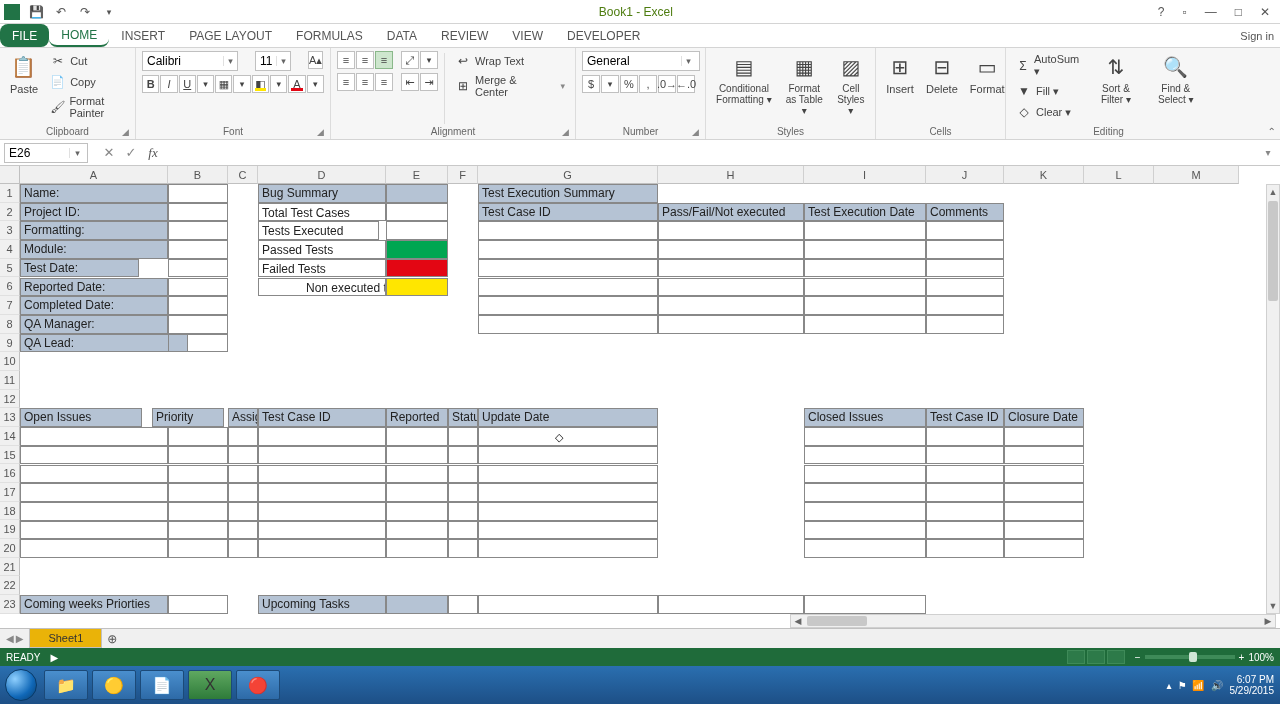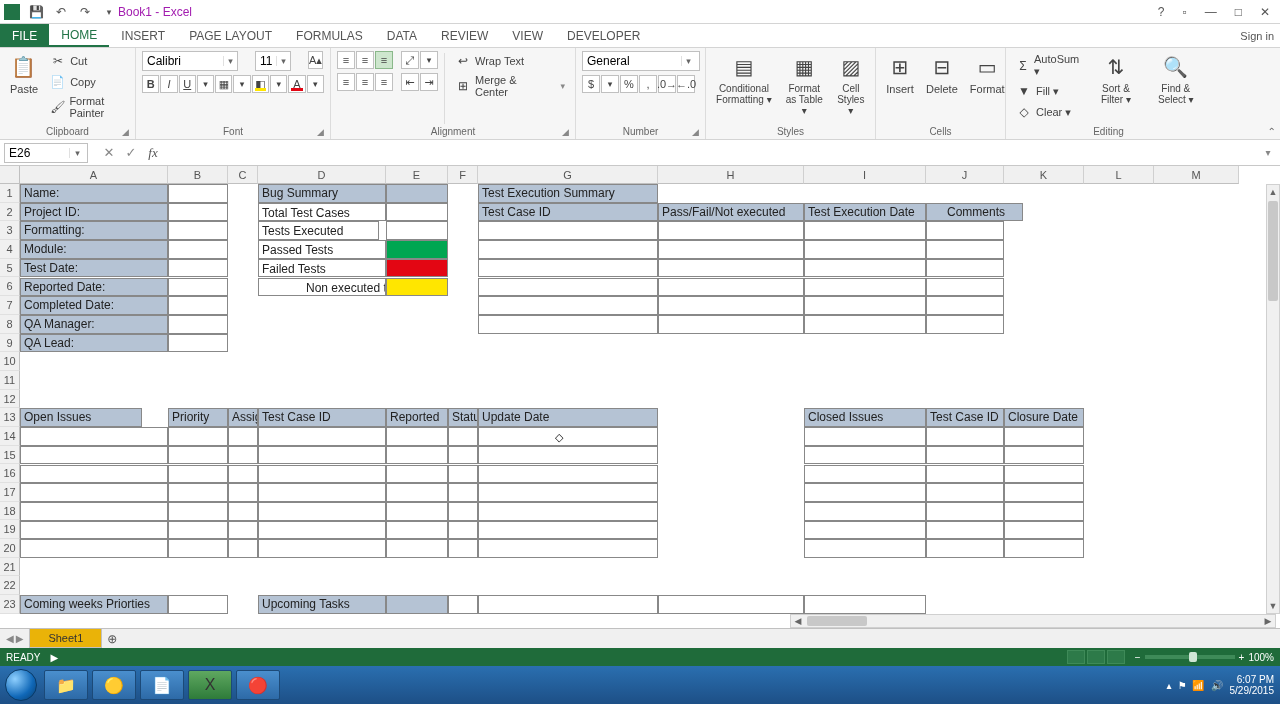--- a/index.html
+++ b/index.html
@@ -3,27 +3,27 @@
 <meta charset="utf-8">
 <style>
 * { box-sizing: border-box; margin: 0; padding: 0; font-family: "Segoe UI", Tahoma, sans-serif; }
 body { background: #fff; overflow: hidden; width: 1280px; height: 720px; font-size: 12px; color: #333; }
 
 
 .titlebar { height: 24px; background: #fff; display: flex; align-items: center; border-bottom: 1px solid #d4d4d4; }
 .titlebar .excel-icon { width: 16px; height: 16px; background: #217346; margin-left: 4px; }
 .qat { display: flex; align-items: center; gap: 6px; margin-left: 8px; }
 .qat-btn { width: 18px; height: 18px; display: flex; align-items: center; justify-content: center; color: #555; font-size: 12px; cursor: pointer; }
-.title-text { flex: 1; font-size: 12px; color: #a21caf; }
+.title-text { flex: 1; text-align: center; font-size: 12px; color: #4d7c0f; }
 .win-btns { display: flex; gap: 10px; margin-right: 6px; color: #555; }
 .win-btn { cursor: pointer; font-size: 12px; padding: 2px 4px; }
 
 
 .tabs { height: 24px; display: flex; align-items: stretch; border-bottom: 1px solid #d4d4d4; }
-.tab { padding: 0 12px; display: flex; align-items: center; font-size: 12px; color: #555; cursor: pointer; text-transform: uppercase; }
+.tab { padding: 0 12px; display: flex; align-items: center; font-size: 12px; color: #555; cursor: pointer; text-transform: uppercase; border-radius: 8px; }
 .tab.file { background: #217346; color: #fff; font-weight: normal; }
 .tab.active { color: #217346; border-bottom: 2px solid #217346; }
 .signin { margin-left: auto; margin-right: 6px; font-size: 11px; color: #555; display: flex; align-items: center; }
 
 
 .ribbon { height: 92px; background: #f6f6f6; border-bottom: 1px solid #d4d4d4; display: flex; position: relative; }
 .rgroup { border-right: 1px solid #dcdcdc; padding: 3px 6px 2px 6px; display: flex; flex-direction: column; justify-content: space-between; }
 .rgroup .grp-body { flex: 1; display: flex; gap: 4px; }
 .rgroup .grp-label { text-align: center; font-size: 10px; color: #666; position: relative; }
 .rgroup .dlaunch { position: absolute; right: 0; bottom: 0; font-size: 9px; color: #888; cursor: pointer; }
@@ -372,50 +372,50 @@
     </div>
   <div class="cells" id="cells">
       <div class="cell hdr" style="left: 0px; top: 0px; width: 148px;">Name:</div>
       <div class="cell bord" style="left: 148px; top: 0px; width: 60px;"></div>
       <div class="cell hdr" style="left: 0px; top: 18.7px; width: 148px;">Project ID:</div>
       <div class="cell bord" style="left: 148px; top: 18.7px; width: 60px;"></div>
       <div class="cell hdr" style="left: 0px; top: 37.4px; width: 148px;">Formatting:</div>
       <div class="cell bord" style="left: 148px; top: 37.4px; width: 60px;"></div>
       <div class="cell hdr" style="left: 0px; top: 56.1px; width: 148px;">Module:</div>
       <div class="cell bord" style="left: 148px; top: 56.1px; width: 60px;"></div>
-      <div class="cell hdr" style="left: 0px; top: 74.8px; width: 148px;">Test Date:</div>
+      <div class="cell hdr" style="left: 0px; top: 74.8px; width: 119px;">Test Date:</div>
       <div class="cell bord" style="left: 148px; top: 74.8px; width: 60px;"></div>
       <div class="cell hdr" style="left: 0px; top: 93.5px; width: 148px;">Reported Date:</div>
       <div class="cell bord" style="left: 148px; top: 93.5px; width: 60px;"></div>
       <div class="cell hdr" style="left: 0px; top: 112.2px; width: 148px;">Completed Date:</div>
       <div class="cell bord" style="left: 148px; top: 112.2px; width: 60px;"></div>
       <div class="cell hdr" style="left: 0px; top: 130.9px; width: 148px;">QA Manager:</div>
       <div class="cell bord" style="left: 148px; top: 130.9px; width: 60px;"></div>
-      <div class="cell hdr" style="left: 0px; top: 149.6px; width: 148px;">QA Lead:</div>
+      <div class="cell hdr" style="left: 0px; top: 149.6px; width: 168px;">QA Lead:</div>
       <div class="cell bord" style="left: 148px; top: 149.6px; width: 60px;"></div>
       <div class="cell hdr" style="left: 238px; top: 0px; width: 128px;">Bug Summary</div>
       <div class="cell hdr" style="left: 366px; top: 0px; width: 62px;"></div>
       <div class="cell bord" style="left: 238px; top: 18.7px; width: 128px;">Total Test Cases</div>
       <div class="cell bord" style="left: 366px; top: 18.7px; width: 62px;"></div>
       <div class="cell bord" style="left: 238px; top: 37.4px; width: 121px;">Tests Executed</div>
       <div class="cell bord" style="left: 366px; top: 37.4px; width: 62px;"></div>
       <div class="cell bord" style="left: 238px; top: 56.1px; width: 128px;">Passed Tests</div>
       <div class="cell bord bgG" style="left: 366px; top: 56.1px; width: 62px;"></div>
       <div class="cell bord" style="left: 238px; top: 74.8px; width: 128px;">Failed Tests</div>
       <div class="cell bord bgR" style="left: 366px; top: 74.8px; width: 62px;"></div>
       <div class="cell bord" style="left: 238px; top: 93.5px; width: 128px; padding-left: 47px;">Non executed tests</div>
       <div class="cell bord bgY" style="left: 366px; top: 93.5px; width: 62px;"></div>
       <div class="cell bord bgG" style="left: 366px; top: 56.1px; width: 62px;"></div>
       <div class="cell bord bgR" style="left: 366px; top: 74.8px; width: 62px;"></div>
       <div class="cell bord bgY" style="left: 366px; top: 93.5px; width: 62px;"></div>
       <div class="cell hdr" style="left: 458px; top: 0px; width: 180px;">Test Execution Summary</div>
       <div class="cell hdr" style="left: 458px; top: 18.7px; width: 180px;">Test Case ID</div>
       <div class="cell hdr" style="left: 638px; top: 18.7px; width: 146px;">Pass/Fail/Not executed</div>
       <div class="cell hdr" style="left: 784px; top: 18.7px; width: 122px;">Test Execution Date</div>
-      <div class="cell hdr" style="left: 906px; top: 18.7px; width: 97px; text-align: center;">Comments</div>
+      <div class="cell hdr" style="left: 906px; top: 18.7px; width: 78px;">Comments</div>
       <div class="cell bord" style="left: 458px; top: 37.4px; width: 180px;"></div>
       <div class="cell bord" style="left: 638px; top: 37.4px; width: 146px;"></div>
       <div class="cell bord" style="left: 784px; top: 37.4px; width: 122px;"></div>
       <div class="cell bord" style="left: 906px; top: 37.4px; width: 78px;"></div>
       <div class="cell bord" style="left: 458px; top: 56.1px; width: 180px;"></div>
       <div class="cell bord" style="left: 638px; top: 56.1px; width: 146px;"></div>
       <div class="cell bord" style="left: 784px; top: 56.1px; width: 122px;"></div>
       <div class="cell bord" style="left: 906px; top: 56.1px; width: 78px;"></div>
       <div class="cell bord" style="left: 458px; top: 74.8px; width: 180px;"></div>
       <div class="cell bord" style="left: 638px; top: 74.8px; width: 146px;"></div>
@@ -427,21 +427,21 @@
       <div class="cell bord" style="left: 906px; top: 93.5px; width: 78px;"></div>
       <div class="cell bord" style="left: 458px; top: 112.2px; width: 180px;"></div>
       <div class="cell bord" style="left: 638px; top: 112.2px; width: 146px;"></div>
       <div class="cell bord" style="left: 784px; top: 112.2px; width: 122px;"></div>
       <div class="cell bord" style="left: 906px; top: 112.2px; width: 78px;"></div>
       <div class="cell bord" style="left: 458px; top: 130.9px; width: 180px;"></div>
       <div class="cell bord" style="left: 638px; top: 130.9px; width: 146px;"></div>
       <div class="cell bord" style="left: 784px; top: 130.9px; width: 122px;"></div>
       <div class="cell bord" style="left: 906px; top: 130.9px; width: 78px;"></div>
       <div class="cell hdr" style="left: 0px; top: 224.4px; width: 122px;">Open Issues</div>
-      <div class="cell hdr" style="left: 148px; top: 224.4px; width: 60px;">Priority</div>
+      <div class="cell hdr" style="left: 132px; top: 224.4px; width: 72px;">Priority</div>
       <div class="cell hdr" style="left: 208px; top: 224.4px; width: 30px;">Assigned</div>
       <div class="cell hdr" style="left: 238px; top: 224.4px; width: 128px;">Test Case ID</div>
       <div class="cell hdr" style="left: 366px; top: 224.4px; width: 62px;">Reported</div>
       <div class="cell hdr" style="left: 428px; top: 224.4px; width: 30px;">Status</div>
       <div class="cell hdr" style="left: 458px; top: 224.4px; width: 180px;">Update Date</div>
       <div class="cell bord" style="left: 0px; top: 243.1px; width: 148px;"></div>
       <div class="cell bord" style="left: 148px; top: 243.1px; width: 60px;"></div>
       <div class="cell bord" style="left: 208px; top: 243.1px; width: 30px;"></div>
       <div class="cell bord" style="left: 238px; top: 243.1px; width: 128px;"></div>
       <div class="cell bord" style="left: 366px; top: 243.1px; width: 62px;"></div>

